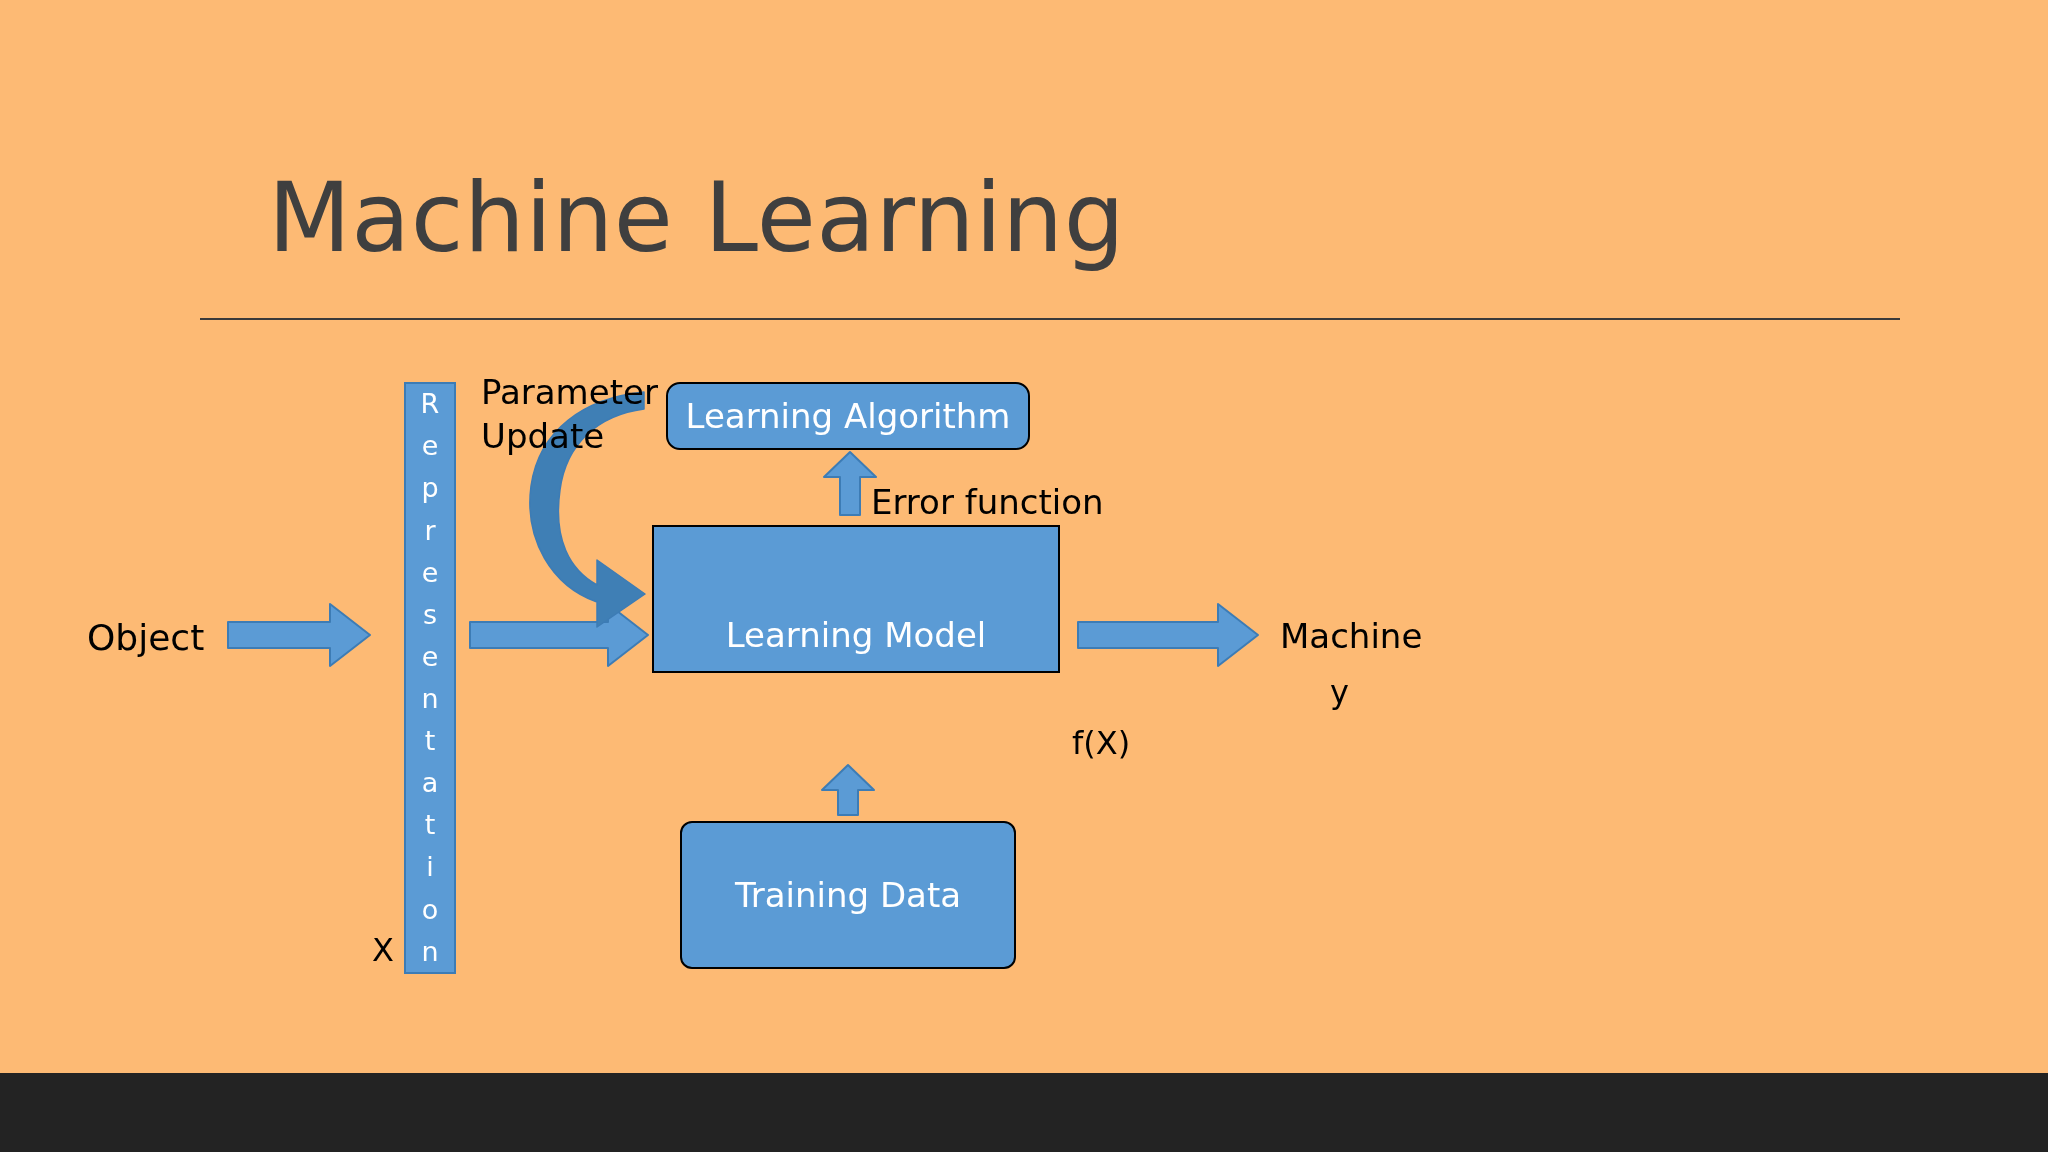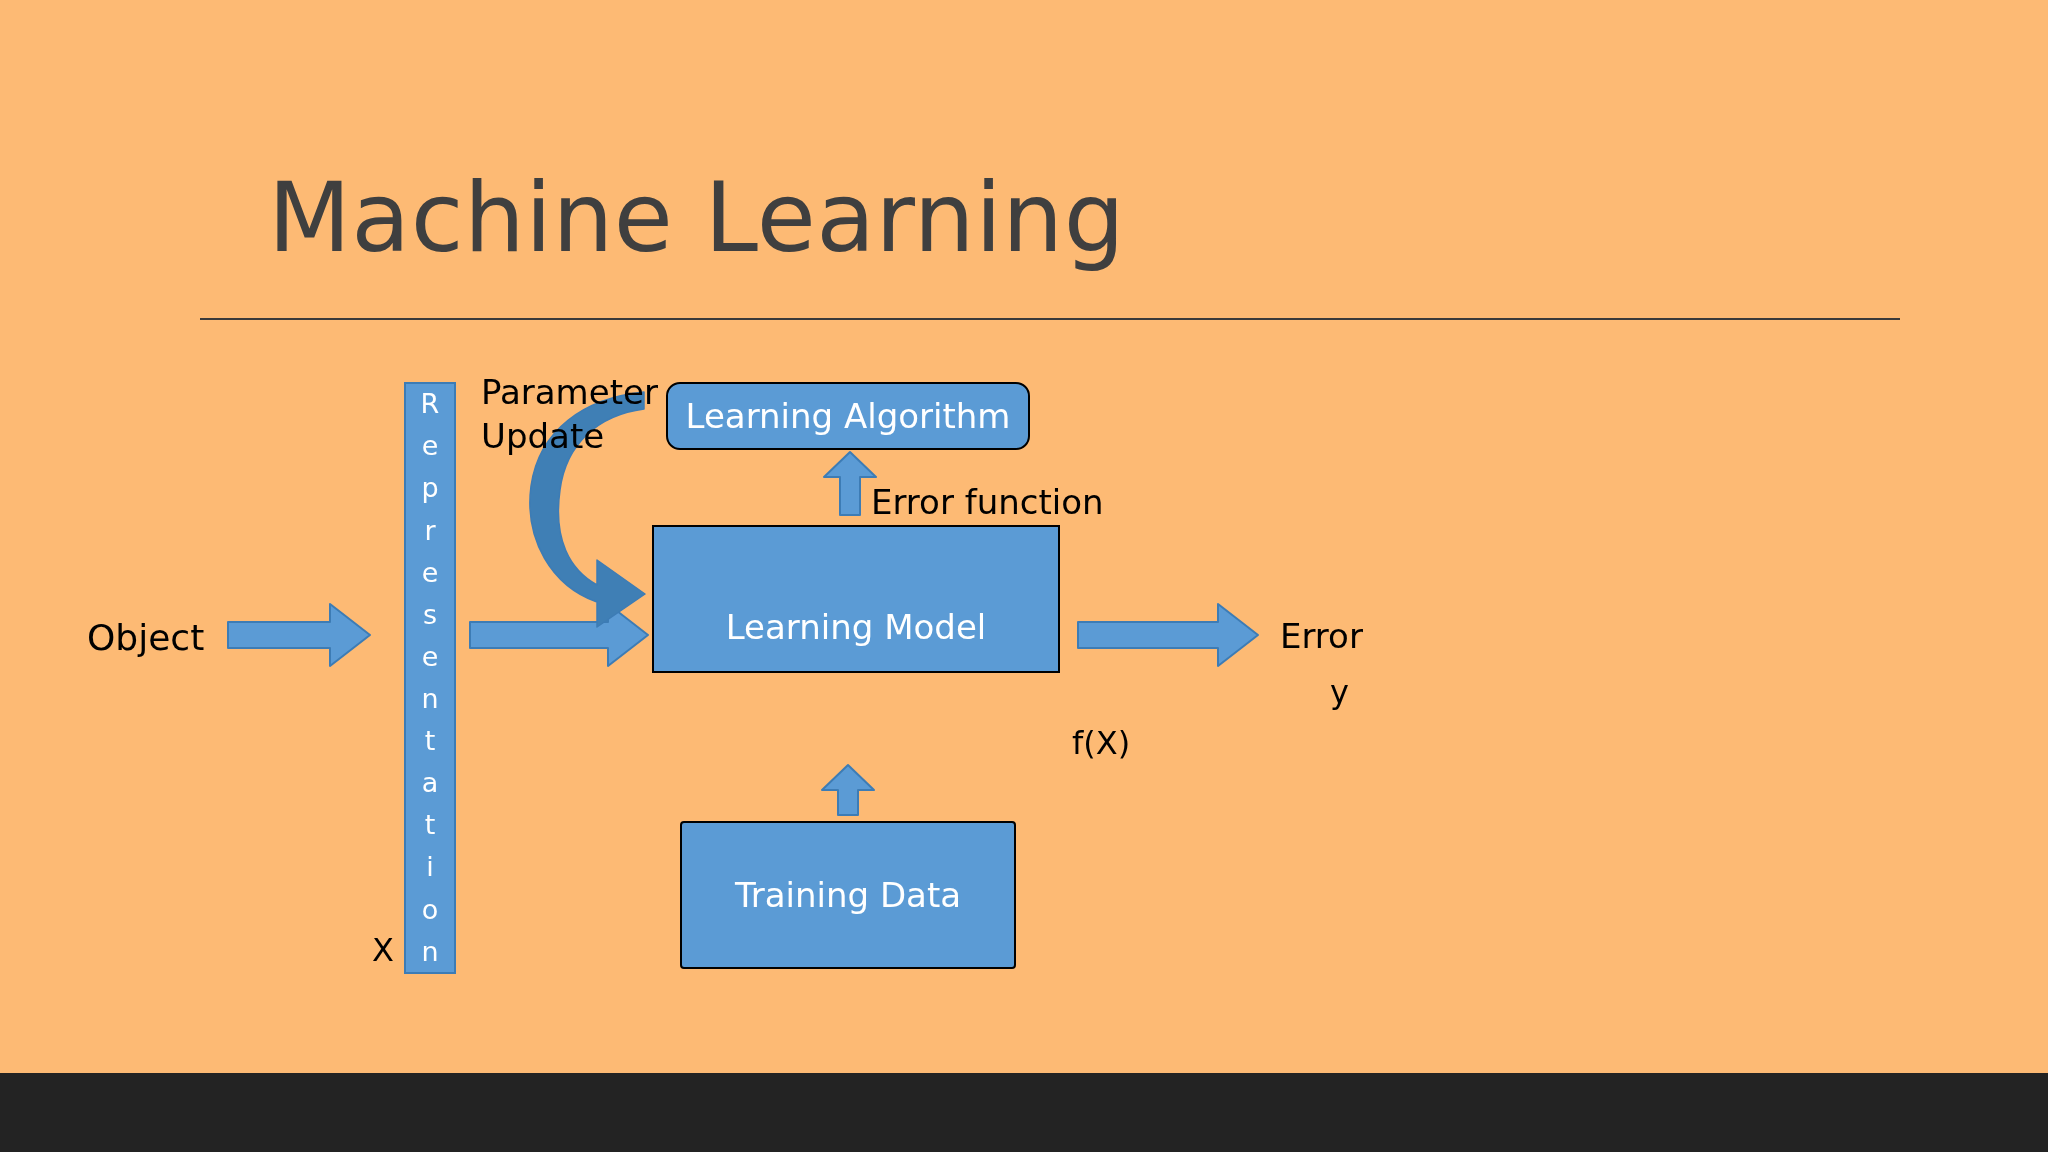--- a/index.html
+++ b/index.html
@@ -47,21 +47,21 @@
     background:#5b9bd5;
     border:2px solid #000000;
     color:#ffffff;
     display:flex;
     align-items:center;
     justify-content:center;
     font-size:34px;
     font-weight:400;
   }
   .rounded-sm { border-radius:14px; }
-  .rounded-lg { border-radius:4px; }
+  .rounded-lg { border-radius:12px; }
 
   
   #representation-bar {
     position:absolute;
     left:404px; top:382px;
     width:52px; height:592px;
     background:#5b9bd5;
     border:2px solid #3d7cb5;
     display:flex;
     flex-direction:column;
@@ -78,21 +78,21 @@
   #learning-algorithm {
     left:666px; top:382px;
     width:364px; height:68px;
   }
   
   #learning-model {
     left:652px; top:525px;
     width:408px; height:148px;
     align-items:flex-end;
     justify-content:center;
-    padding-bottom:24px;
+    padding-bottom:16px;
   }
   
   #training-data {
     left:680px; top:821px;
     width:336px; height:148px;
   }
 
   
   .label {
     position:absolute;
@@ -203,19 +203,19 @@
   </div>
 
   <div class="label" id="label-error-function">Error function</div>
 
   <div class="label" id="label-object">Object</div>
 
   <div class="label" id="label-x">X</div>
 
   <div class="label" id="label-fx">f(X)</div>
 
-  <div class="label" id="label-output">Error</div>
+  <div class="label" id="label-output">Machine</div>
 
   <div class="label" id="label-output-y">y</div>
 
   <div id="bottom-band"></div>
 
 </div>
 
 </body></html>

